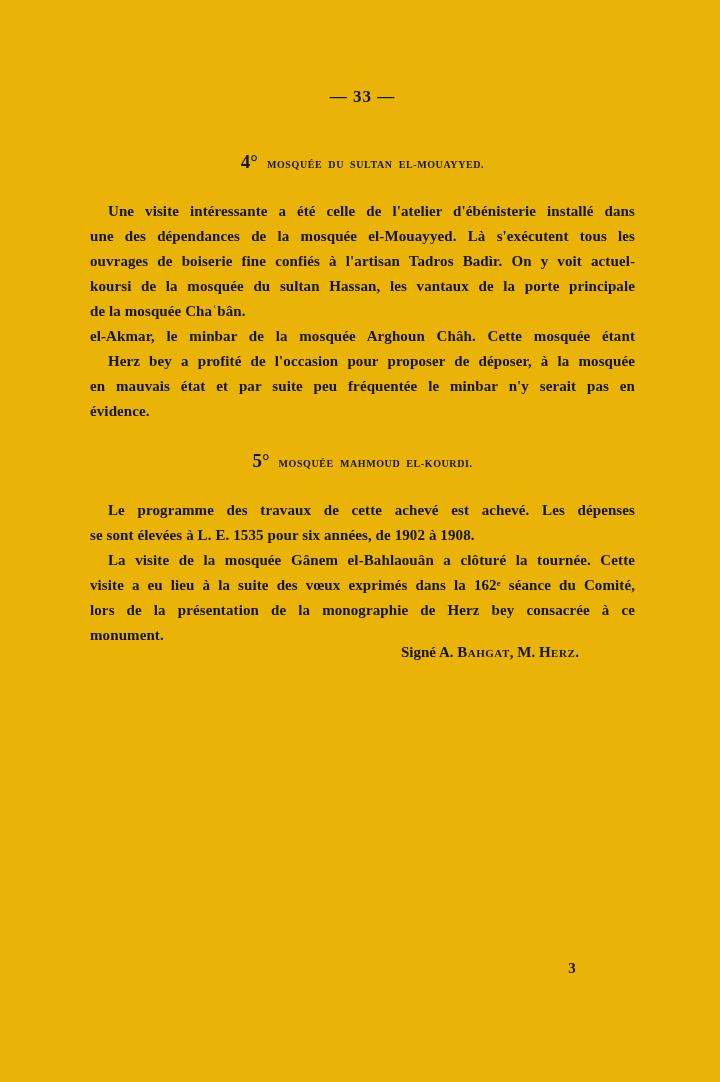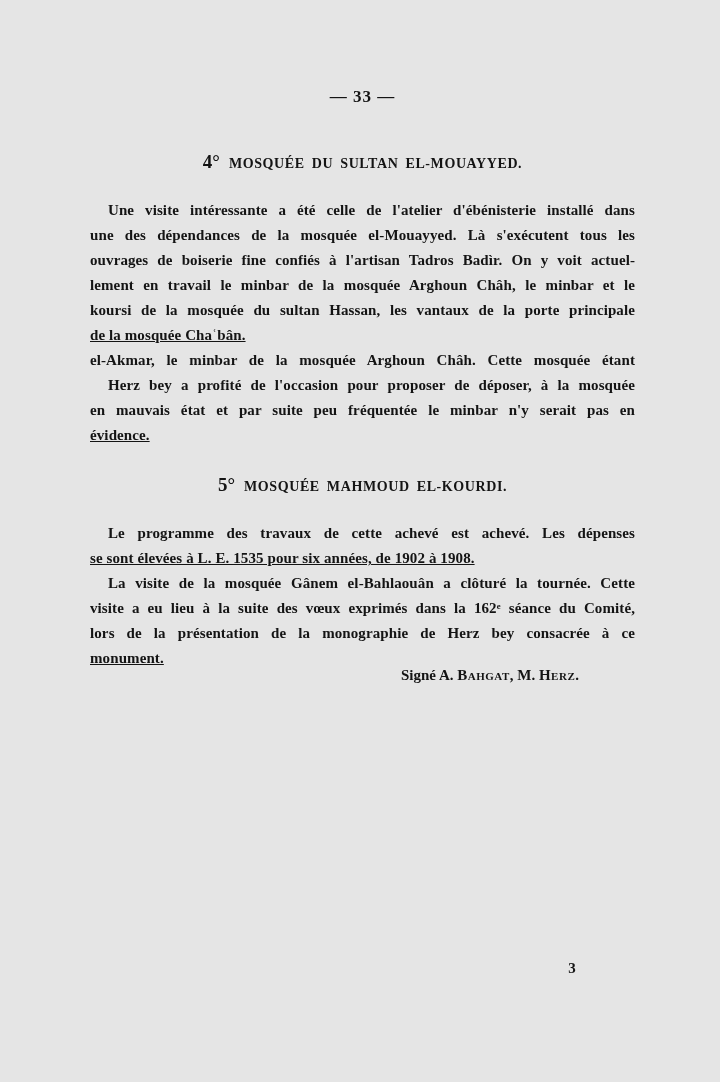--- a/index.html
+++ b/index.html
@@ -4,21 +4,21 @@
 <style>
   html, body {
     margin: 0;
     padding: 0;
     background: #ffffff;
   }
   .page {
     position: relative;
     width: 720px;
     height: 1082px;
-    background: #e5e5e5;
+    background: #eab308;
     color: #141414;
     font-family: "Liberation Serif", "DejaVu Serif", serif;
     font-weight: bold;
     overflow: hidden;
   }
   .content {
     margin-left: 90px;
     width: 545px;
   }
   .pageno-top {
@@ -35,21 +35,21 @@
     white-space: nowrap;
   }
   .doc-section:first-child .section-heading {
     margin-top: 40px;
   }
   .heading-prefix {
     font-size: 19px;
     margin-right: 9px;
   }
   .heading-label {
-    font-size: 14px;
+    font-size: 10px;
     letter-spacing: 0.6px;
     word-spacing: 3px;
   }
   .para {
     margin: 0;
     font-size: 15px;
     line-height: 25px;
     letter-spacing: 0.1px;
   }
   .line {
@@ -57,21 +57,20 @@
     text-align-last: justify;
     height: 25px;
     overflow: visible;
   }
   .line.first {
     text-indent: 18px;
   }
   .line.last {
     text-align: left;
     text-align-last: left;
-    text-decoration: underline;
   }
   .signature {
     margin-top: -8px;
     font-size: 15px;
     line-height: 25px;
     text-align: right;
     padding-right: 56px;
   }
   .sc {
     font-variant: small-caps;
@@ -94,21 +93,20 @@
   <div class="content">
     <div class="pageno-top">— 33 —</div>
 
     <div id="sections">
         <section class="doc-section">
           <div class="section-heading"><span class="heading-prefix">4°</span><span class="heading-label">MOSQUÉE DU SULTAN EL-MOUAYYED.</span></div>
           <div class="para">
             <div class="line first">Une visite intéressante a été celle de l'atelier d'ébénisterie installé dans</div>
             <div class="line">une des dépendances de la mosquée el-Mouayyed. Là s'exécutent tous les</div>
             <div class="line">ouvrages de boiserie fine confiés à l'artisan Tadros Badìr. On y voit actuel-</div>
-            <div class="line">lement en travail le minbar de la mosquée Arghoun Châh, le minbar et le</div>
             <div class="line">koursi de la mosquée du sultan Hassan, les vantaux de la porte principale</div>
             <div class="line last">de la mosquée Chaʿbân.</div>
           </div>
           <div class="para">
             <div class="line">el-Akmar, le minbar de la mosquée Arghoun Châh. Cette mosquée étant</div>
             <div class="line first">Herz bey a profité de l'occasion pour proposer de déposer, à la mosquée</div>
             <div class="line">en mauvais état et par suite peu fréquentée le minbar n'y serait pas en</div>
             <div class="line last">évidence.</div>
           </div>
         </section>

